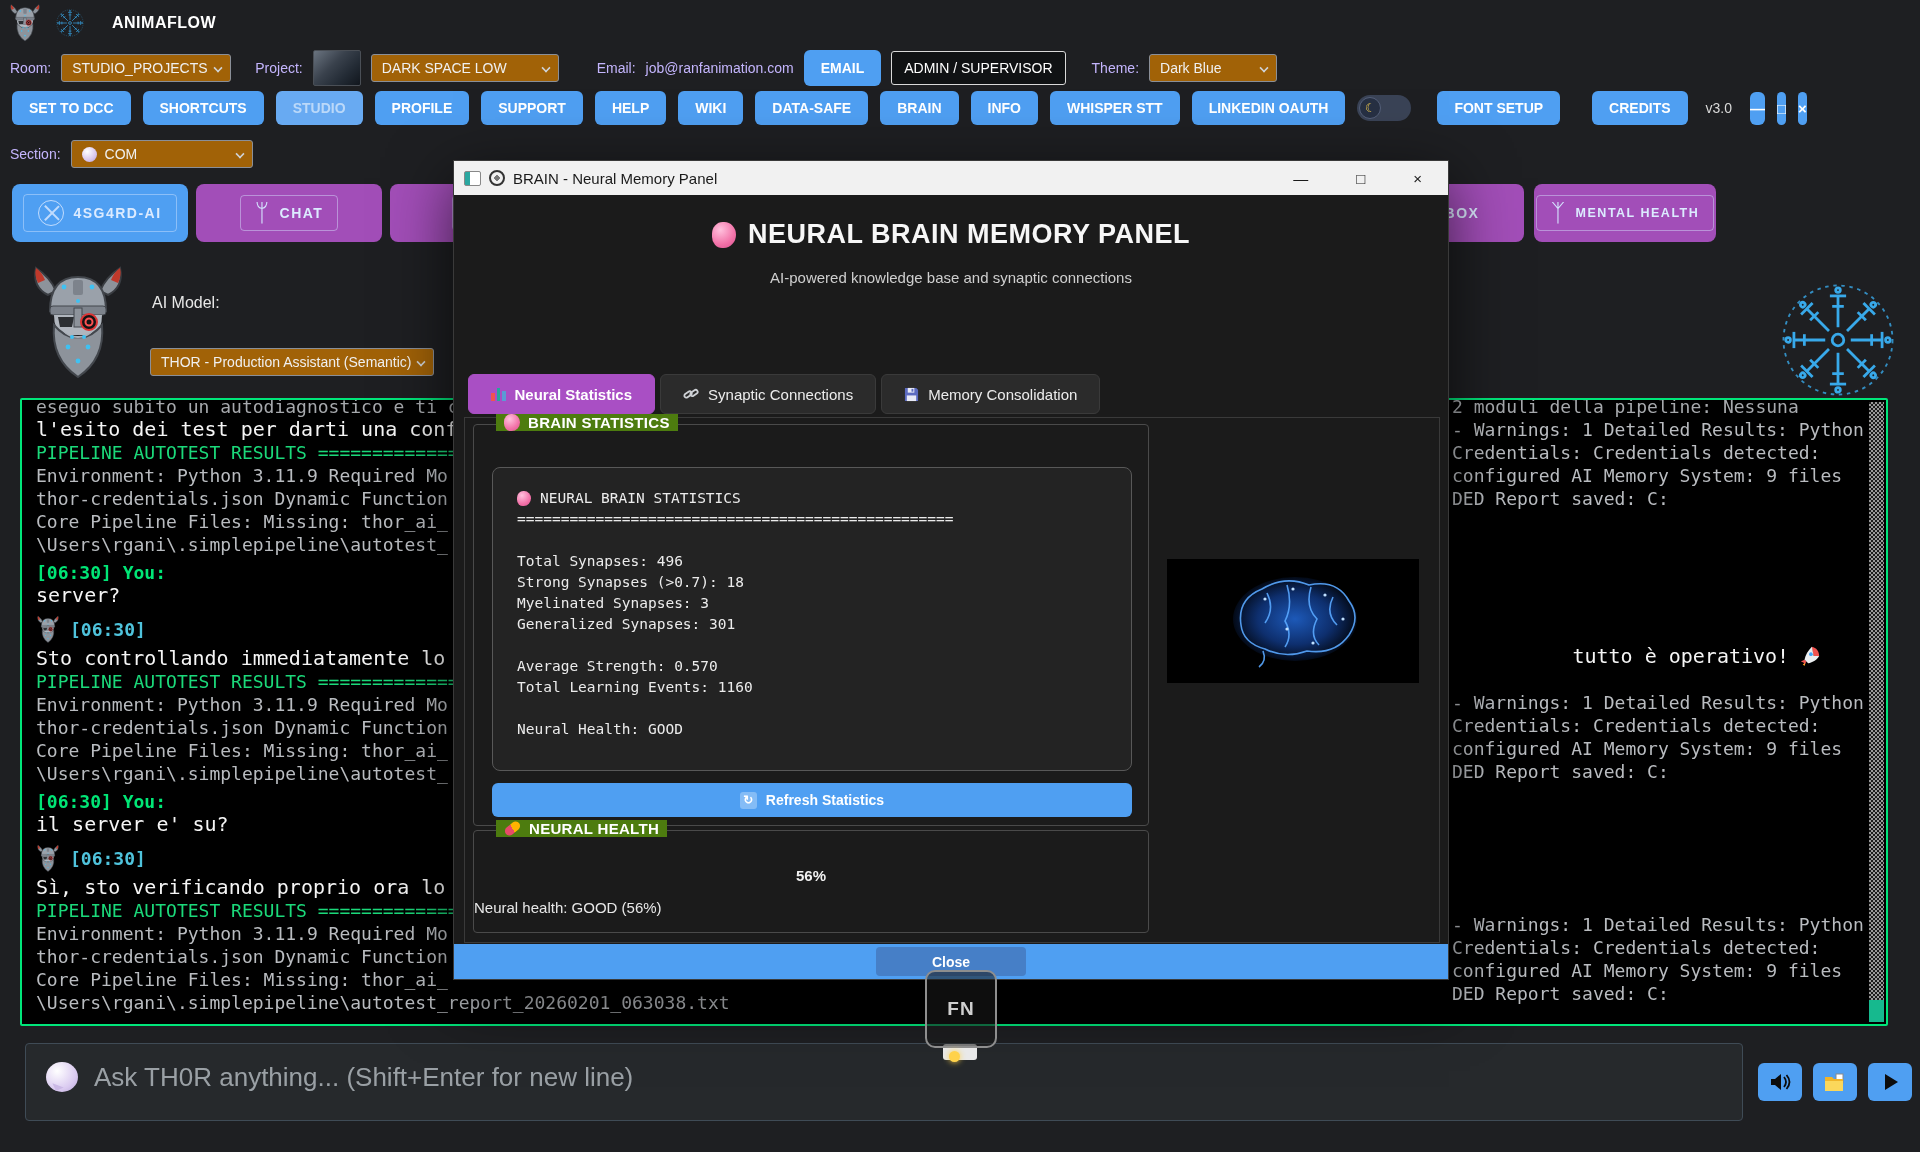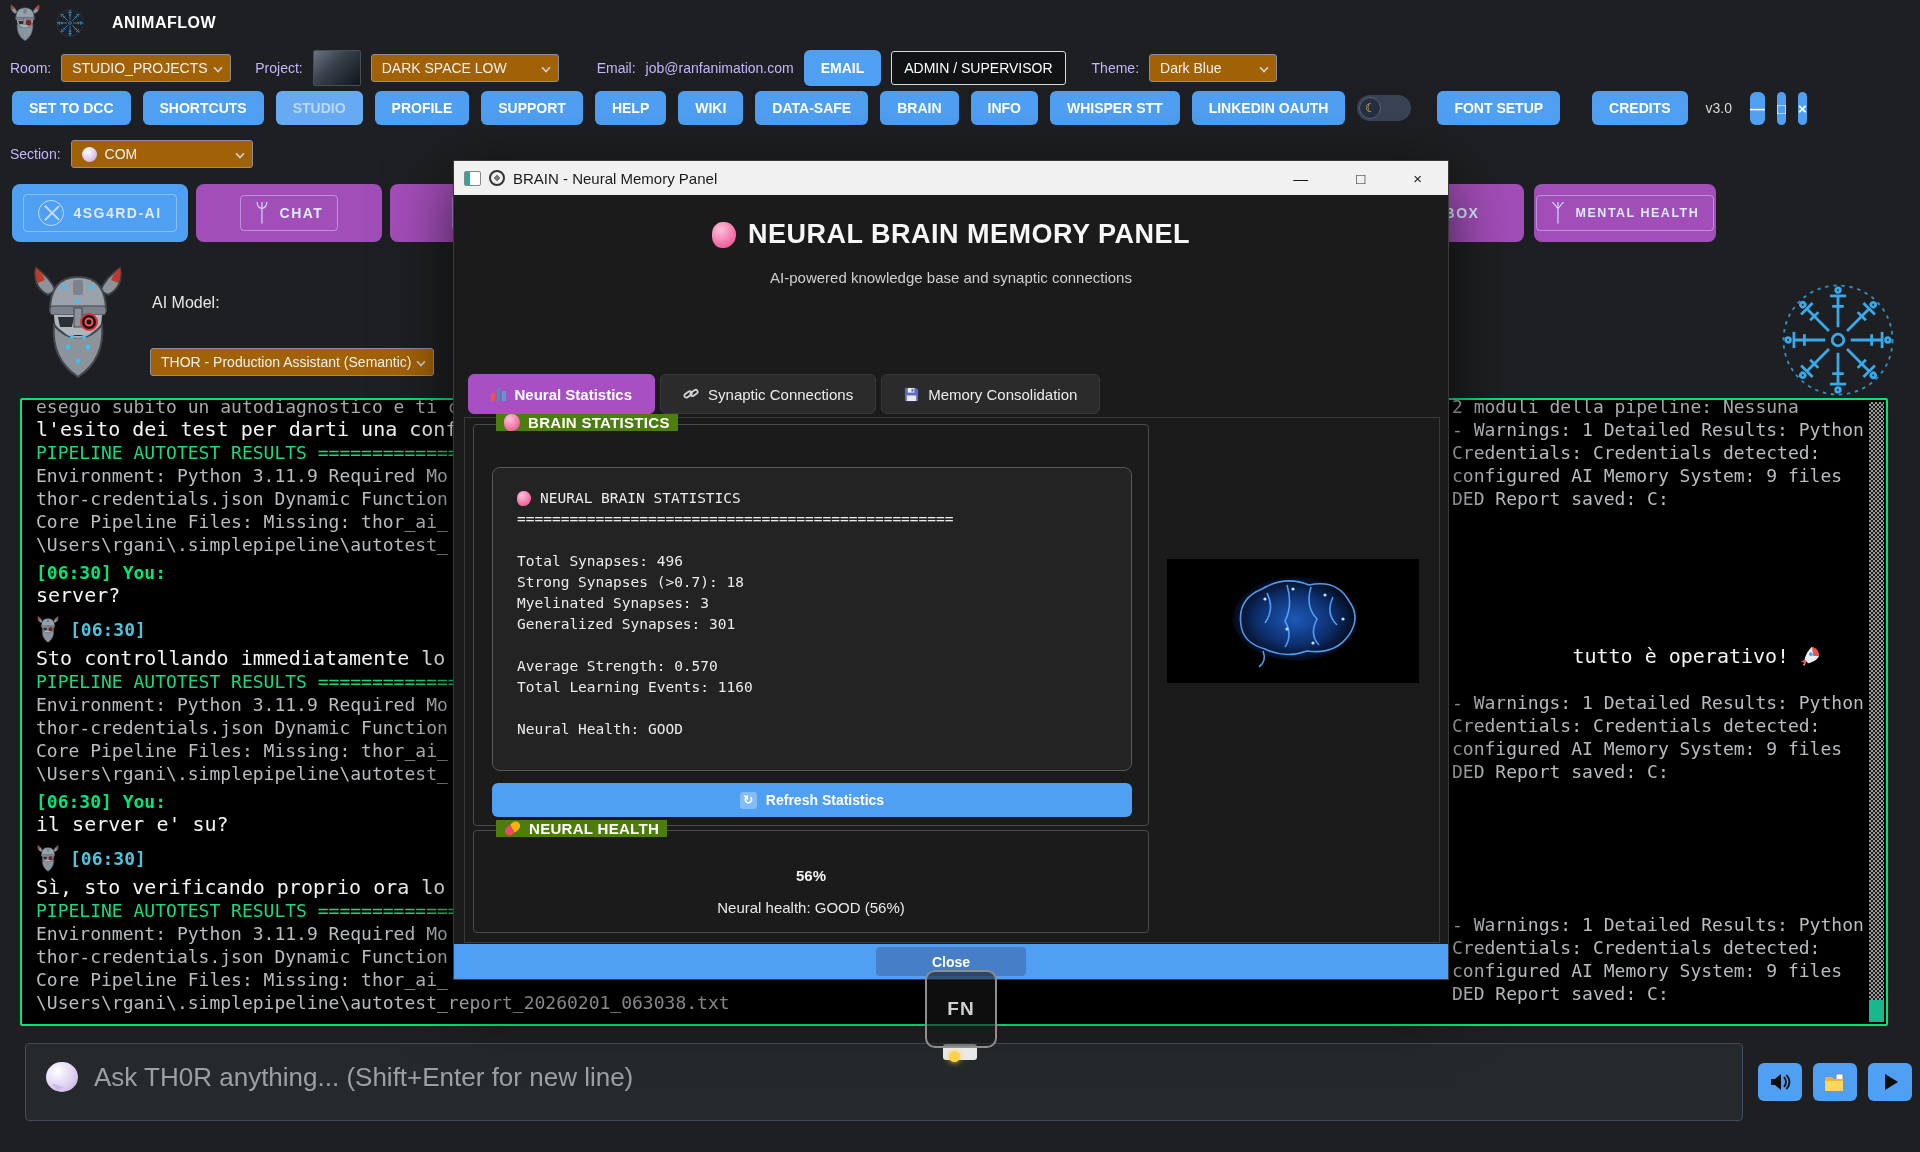--- a/index.html
+++ b/index.html
@@ -98,21 +98,21 @@
   .grp-stats{ left:8px; top:6px; width:676px; height:402px; }
   .grp-health{ left:8px; top:412px; width:676px; height:103px; }
   .grp-legend{ position:absolute; left:22px; top:-11px; background:#4d7c0f; padding:0 8px; display:flex; align-items:center; gap:8px; font-size:15px; font-weight:700; color:#fff; letter-spacing:.3px; }
   .stats-panel{ position:absolute; left:18px; top:42px; width:640px; height:304px; background:#232323; border:1px solid #585858; border-radius:8px; padding:20px 24px; }
   .stats-line1{ display:flex; align-items:center; gap:9px; font-family:"DejaVu Sans Mono",monospace; font-size:14.5px; color:#ececec; line-height:21px; }
   .stats-pre{ font-family:"DejaVu Sans Mono",monospace; font-size:14.5px; line-height:21px; color:#ececec; white-space:pre; }
   .refresh-btn{ position:absolute; left:18px; top:358px; width:640px; height:34px; display:flex; align-items:center; justify-content:center; gap:9px; font-size:14px; }
   .ric{ display:inline-flex; align-items:center; justify-content:center; width:17px; height:17px; background:rgba(255,255,255,.3); border-radius:3px; font-size:12px; }
   .pill-ic{ width:17px; height:9px; border-radius:5px; background:linear-gradient(100deg,#e84b6a 0 50%,#ffb300 50%); transform:rotate(-40deg); }
   .h-pct{ position:absolute; left:0; top:36px; width:100%; text-align:center; font-size:15px; font-weight:700; color:#f2f2f2; }
-  .h-txt{ position:absolute; left:0; top:68px; width:100%; text-align:center; font-size:15px; color:#e8e8e8; }
+  .h-txt{ position:absolute; left:0; top:68px; width:100%; text-align:left; font-size:15px; color:#e8e8e8; }
   .brainimg{ position:absolute; left:702px; top:141px; width:252px; height:124px; background:#000; }
   .m-closebar{ position:absolute; left:0; bottom:0; width:100%; height:35px; background:#4f9ff2; display:flex; align-items:center; justify-content:center; }
   .close-btn{ width:150px; height:29px; background:#467fc7; border:none; border-radius:4px; color:#fff; font-weight:700; font-size:14px; font-family:inherit; cursor:pointer; }
 
   
   .fnkey{ position:absolute; left:925px; top:970px; width:72px; height:78px; z-index:60; }
   .fnkey .cap{ position:absolute; inset:0; border:2.5px solid #8e8e8e; border-radius:10px; background:rgba(25,25,25,.55); display:flex; align-items:center; justify-content:center; font-size:19px; font-weight:700; color:#cfcfcf; letter-spacing:1px; }
   .fnkey .frag{ position:absolute; left:18px; bottom:-12px; width:34px; height:16px; background:#e9e9e9; border-radius:3px; }
   .fnkey .dot{ position:absolute; left:24px; bottom:-14px; width:11px; height:11px; border-radius:50%; background:#ffd24a; box-shadow:0 0 6px #ffd24a; }
 

